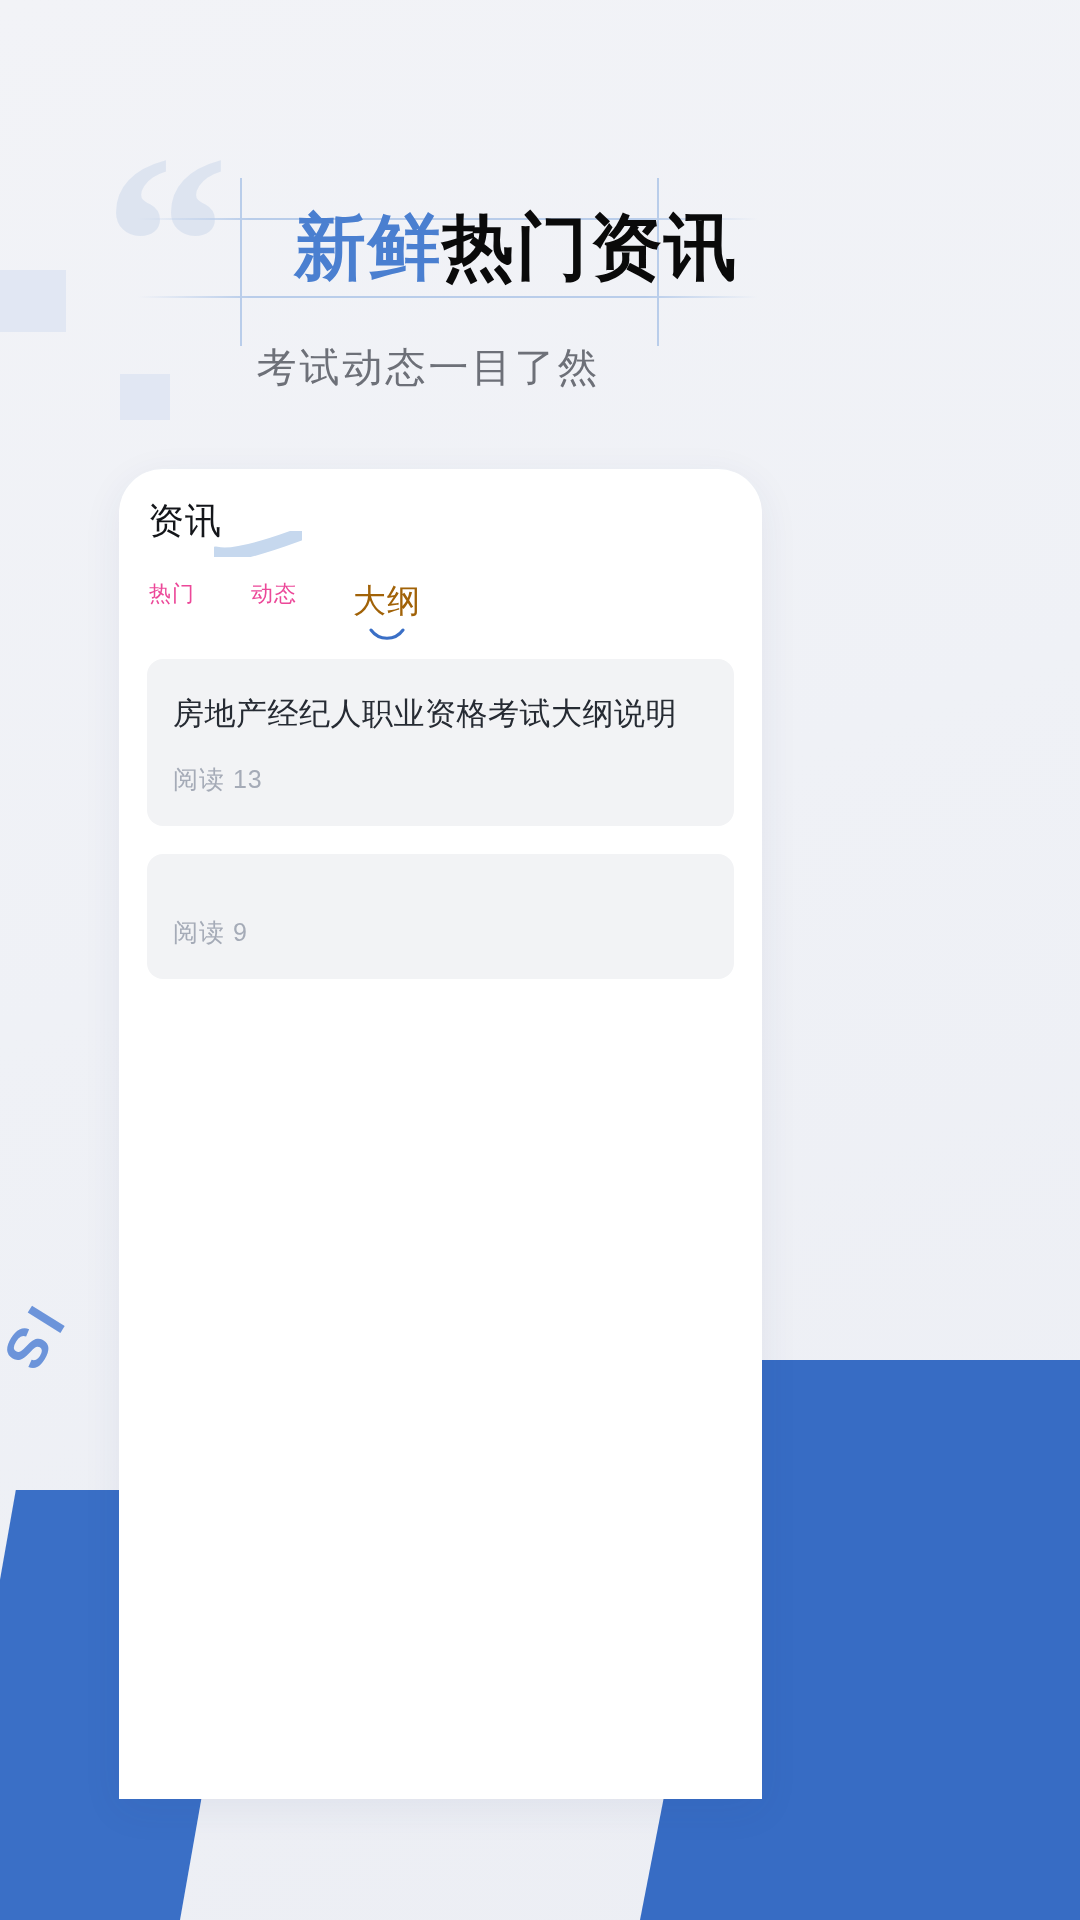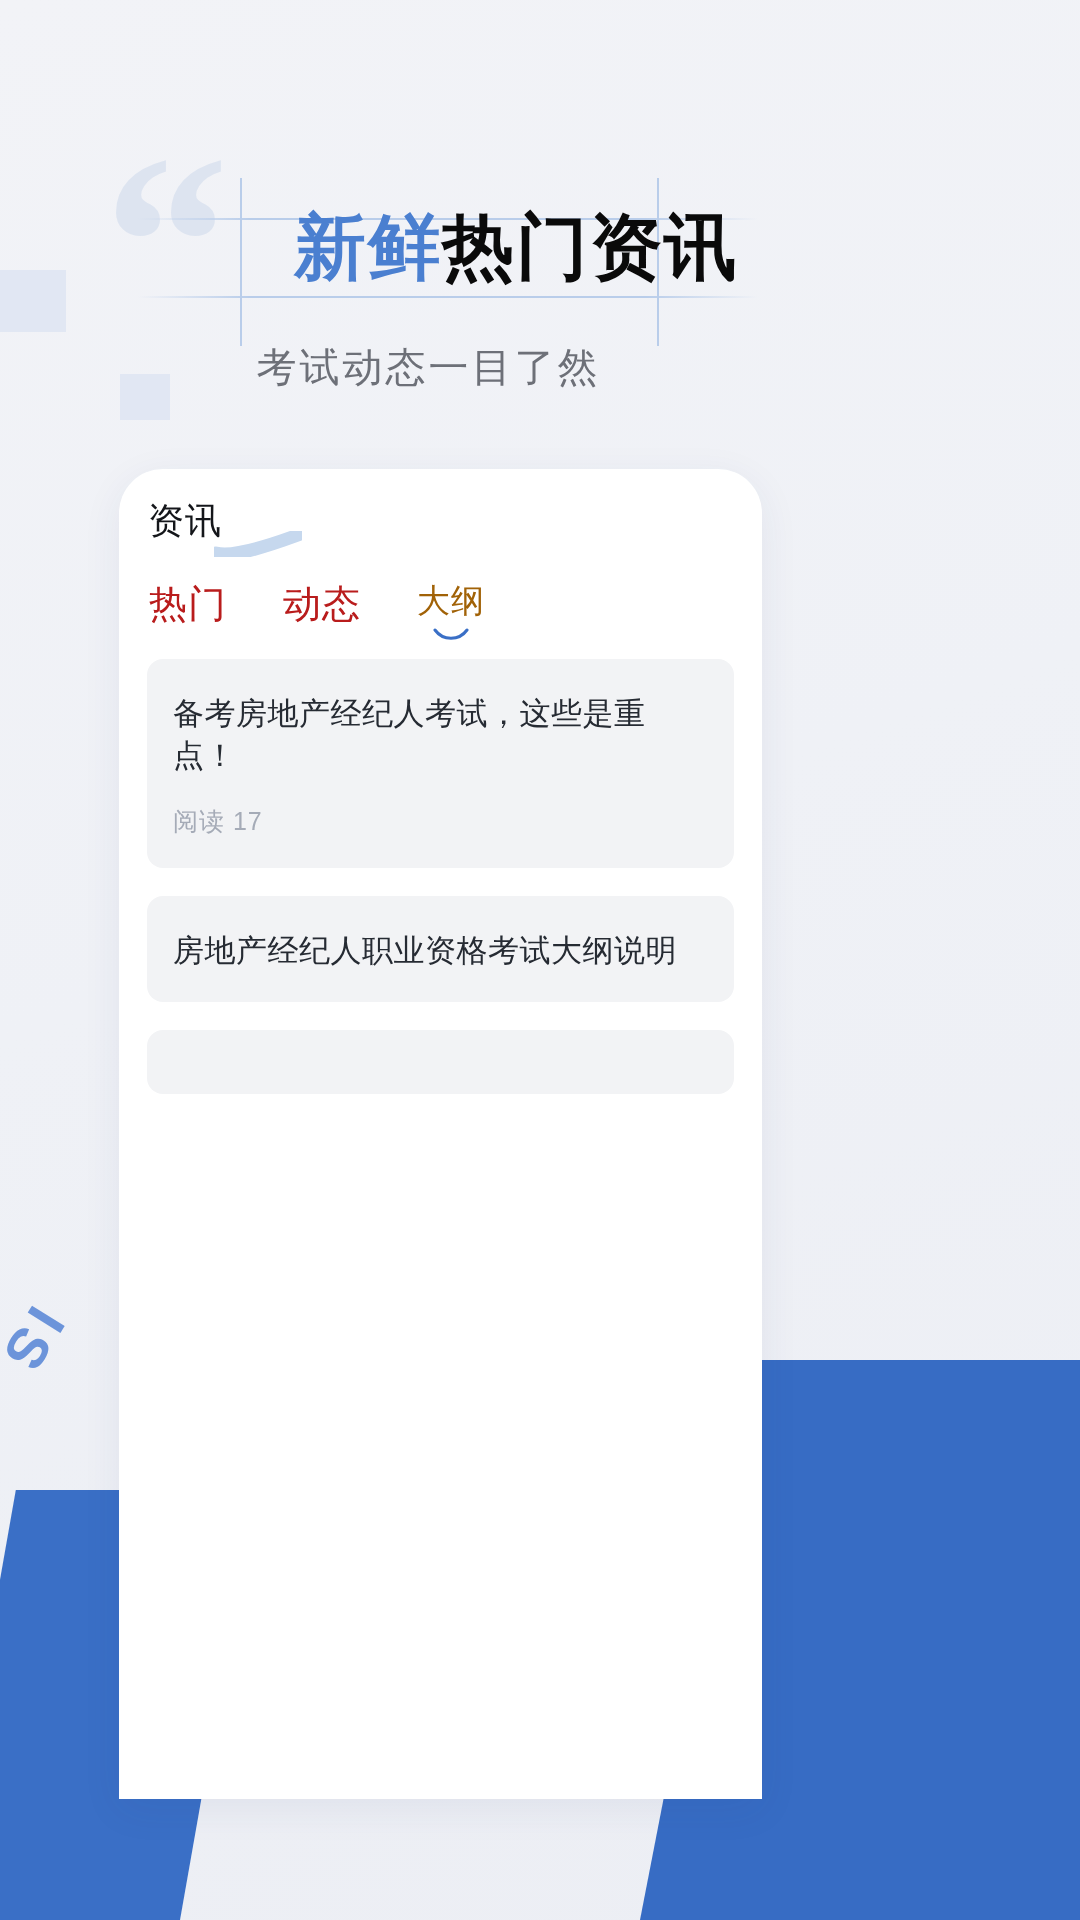--- a/index.html
+++ b/index.html
@@ -129,22 +129,22 @@
 
   .tabs {
     position:absolute;
     left:30px; top:110px;
     display:flex;
     align-items:flex-start;
   }
   .tab {
     position:relative;
     margin-right:56px;
-    font-size:38px;
-    color:#b91c1c;
+    font-size:22px;
+    color:#ec4899;
     letter-spacing:1px;
     padding-bottom:16px;
     cursor:pointer;
   }
   .tab:last-child { margin-right:0; }
   .tab.active {
     color:#a16207;
     font-size:33px;
   }
   .tab .tab-ind {
@@ -224,24 +224,22 @@
       <div class="tab active">
         <span>大纲</span>
         <svg class="tab-ind" viewBox="0 0 36 14">
           <path d="M2 2 C 10 13, 26 13, 34 2" stroke="#3a6fc6" stroke-width="3" fill="none" stroke-linecap="round"></path>
         </svg>
       </div>
     </div>
 
     <div class="list">
       <div class="article">
-        <div class="article-title">备考房地产经纪人考试，这些是重点！</div>
-        <div class="article-meta">阅读 17</div>
+        <div class="article-title">房地产经纪人职业资格考试大纲说明</div>
+        <div class="article-meta">阅读 13</div>
       </div>
       <div class="article">
-        <div class="article-title">房地产经纪人职业资格考试大纲说明</div>
-      </div>
-      <div class="article">
+        <div class="article-meta">阅读 9</div>
       </div>
     </div>
   </div>
 
 </div>
 
 </body></html>

